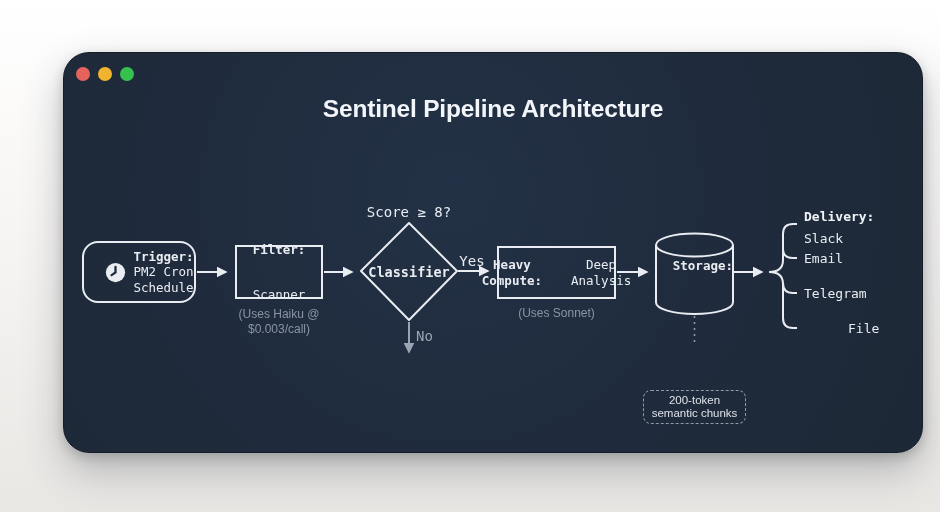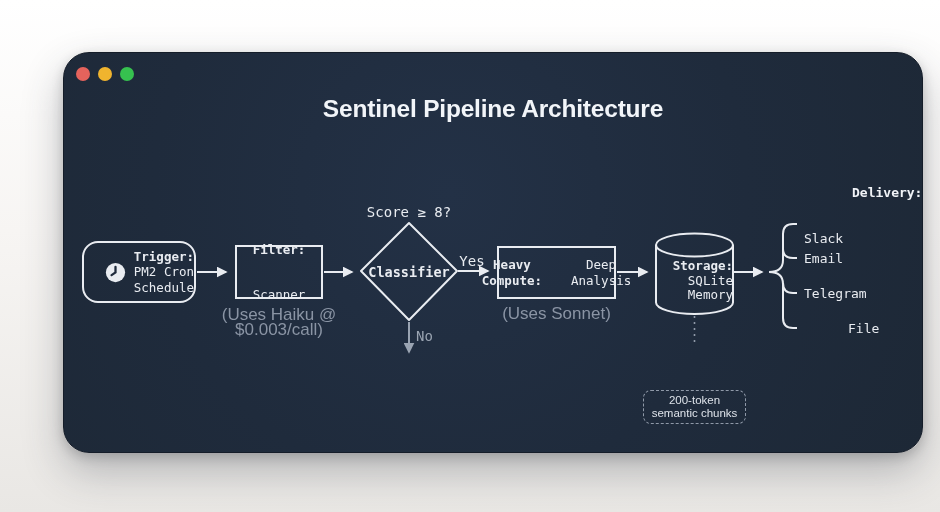--- a/index.html
+++ b/index.html
@@ -36,39 +36,39 @@
   .mono { font-family: "DejaVu Sans Mono", "Liberation Mono", monospace; }
   .node {
     position: absolute; border: 2px solid #e9ecf1; color: #e9ecf1;
     display: flex; align-items: center; justify-content: center;
     font-family: "DejaVu Sans Mono", "Liberation Mono", monospace;
     font-size: 12.5px; line-height: 15.5px; text-align: center; gap: 29px;
   }
   .node .b { font-weight: 700; }
 
   .node-trigger { left: 18px; top: 188px; width: 114px; height: 62px; border-radius: 16px;
-                  justify-content: flex-start; padding-left: 21px; gap: 7px; text-align: right; }
+                  justify-content: flex-start; padding-left: 21px; gap: 7px; text-align: center; }
   .node-trigger .txt { width: 68px; }
   .clock { width: 21px; height: 21px; flex: 0 0 auto; display: block; }
 
   .node-filter { left: 171px; top: 192px; width: 88px; height: 54px; flex-direction: column; }
   .node-heavy  { left: 433px; top: 193px; width: 119px; height: 53px; flex-direction: row; }
 
   .float-label {
     position: absolute; color: #e9ecf1; text-align: center;
     font-family: "DejaVu Sans Mono", "Liberation Mono", monospace;
     font-size: 14px; line-height: 14px;
   }
   .lbl-score      { left: 284px; top: 152px; width: 122px; }
   .lbl-classifier { left: 297px; top: 212px; width: 96px; font-weight: 700; font-size: 13.5px; }
   .lbl-yes        { left: 394px; top: 201px; width: 28px; }
   .lbl-no         { left: 352px; top: 276px; width: 28px; color: #9aa4b2; text-align: left; }
 
   .note {
-    position: absolute; color: #8a94a4; font-size: 17px; line-height: 15px; text-align: center;
+    position: absolute; color: #8a94a4; font-size: 12px; line-height: 15px; text-align: center;
   }
   .note-haiku  { left: 148px; top: 254px; width: 134px; }
   .note-sonnet { left: 426px; top: 253px; width: 133px; }
 
   .storage-text {
     position: absolute; left: 592px; top: 206px; width: 77px;
     color: #e9ecf1; text-align: right;
     font-family: "DejaVu Sans Mono", "Liberation Mono", monospace;
     font-size: 12.5px; line-height: 14.5px;
   }
@@ -77,22 +77,22 @@
   .chunks-box {
     position: absolute; left: 579px; top: 293px; width: 103px; height: 34px;
     border: 1px dashed #8f99a8; border-radius: 8px;
     display: flex; align-items: center; justify-content: center;
     color: #dde2e9; font-size: 11.5px; line-height: 13.5px; text-align: center;
     padding: 1px 2px;
     margin-top: 44px;
   }
 
   .delivery-label {
-    position: absolute; left: 740px; top: 132px; color: #f0f3f7; font-weight: 700;
-    font-family: "DejaVu Sans Mono", "Liberation Mono", monospace; font-size: 13px; margin-left: 48px;
+    position: absolute; left: 740px; top: 156px; color: #f0f3f7; font-weight: 700;
+    font-family: "DejaVu Sans Mono", "Liberation Mono", monospace; font-size: 13px;
   }
   .channel {
     position: absolute; left: 740px; color: #e9ecf1;
     font-family: "DejaVu Sans Mono", "Liberation Mono", monospace; font-size: 13px;
   }
   .ch-0 { top: 164px; margin-top: 14px; } .ch-1 { top: 198px; } .ch-2 { top: 233px; } .ch-3 { top: 268px; margin-left: 44px; }
 </style>
 </head>
 <body>
 
@@ -167,21 +167,20 @@
     <div class="float-label lbl-no mono">No</div>
 
     <div class="node node-heavy">
       <div class="b">Heavy Compute:</div>
       <div>Deep Analysis</div>
     </div>
     <div class="note note-sonnet">(Uses Sonnet)</div>
 
     <div class="storage-text">
       <div class="b">Storage:</div>
-      <div>SQLite Memory</div>
     </div>
 
     <div class="chunks-box">
       <span>200-token semantic chunks</span>
     </div>
 
     <div class="delivery-label">Delivery:</div>
     <div class="channel ch-0">Slack</div>
     <div class="channel ch-1">Email</div>
     <div class="channel ch-2">Telegram</div>

